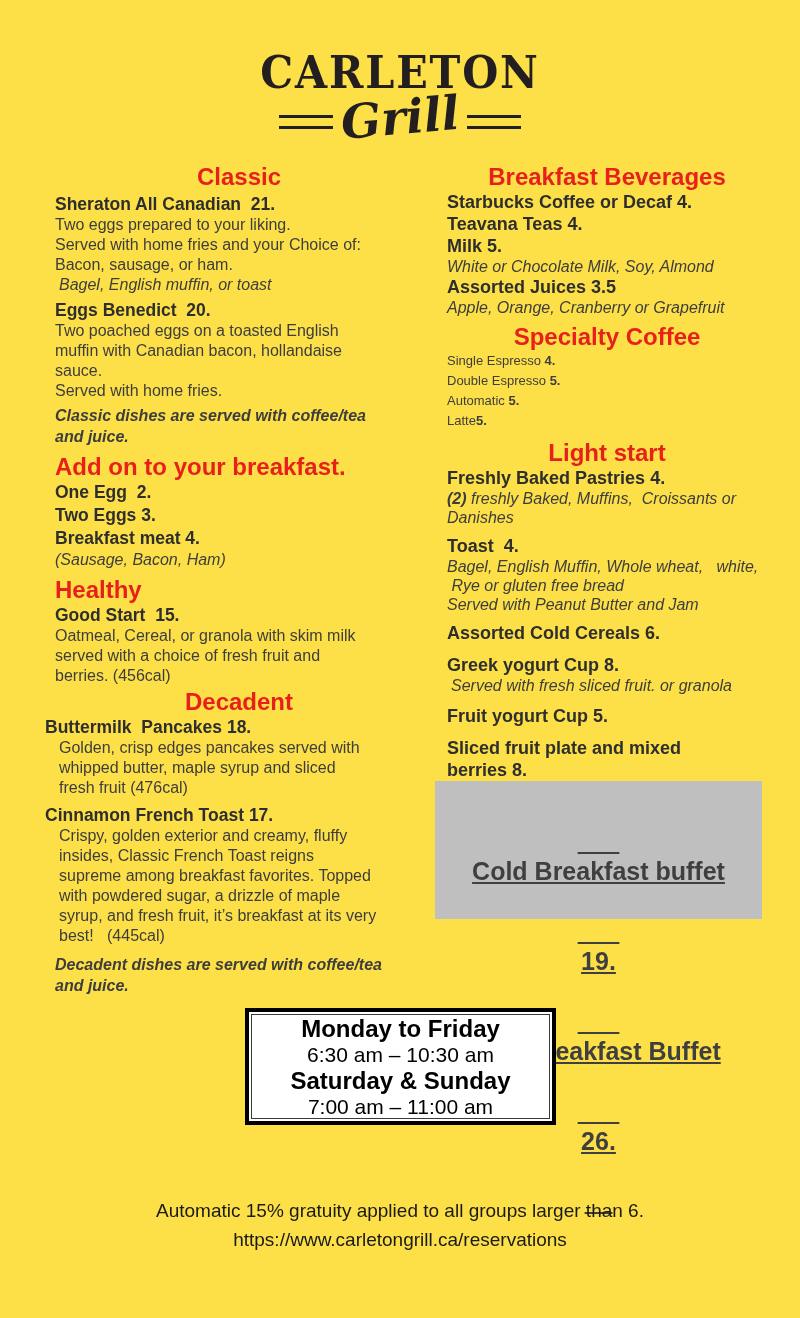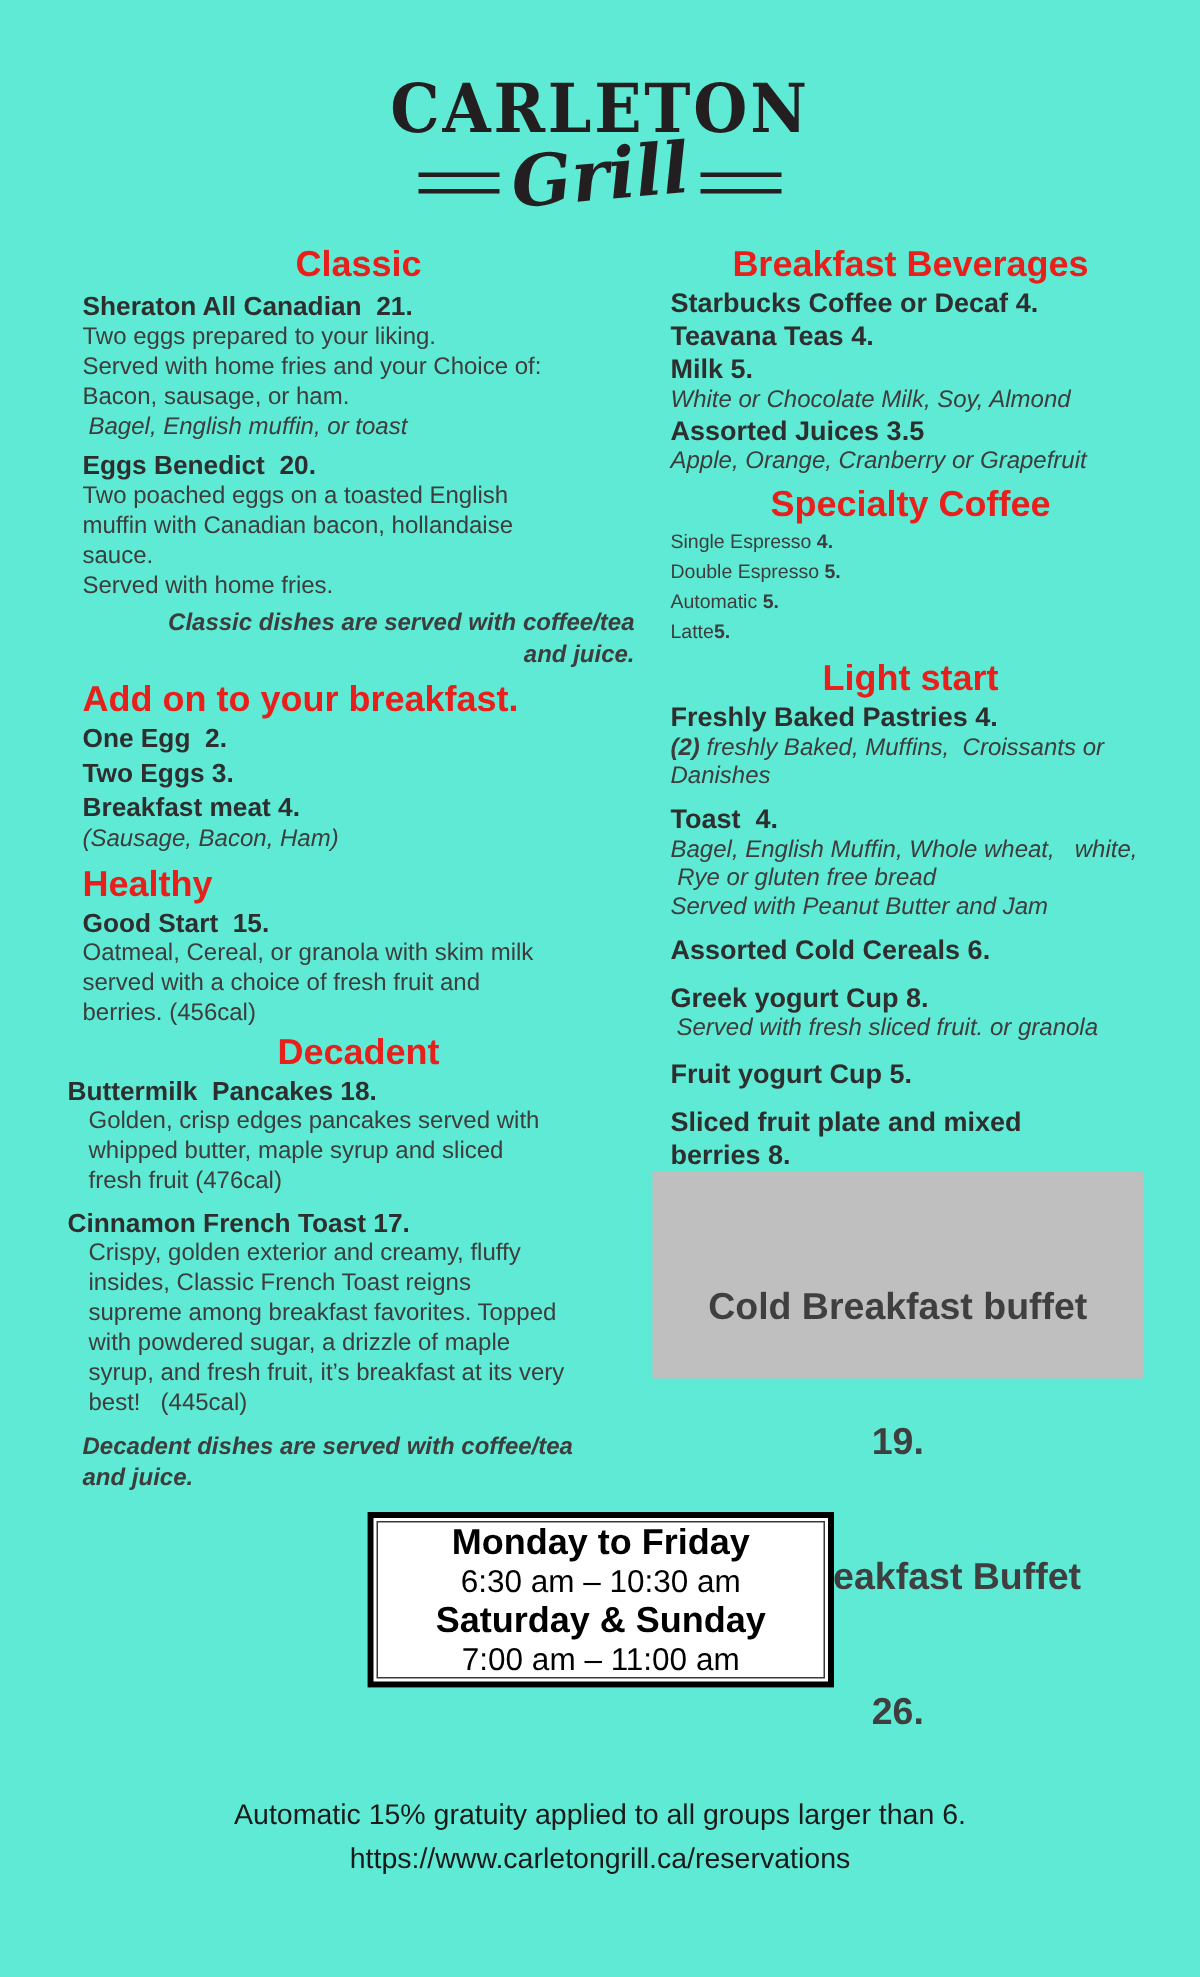--- a/index.html
+++ b/index.html
@@ -1,17 +1,17 @@
 <!DOCTYPE html>
 <html><head>
 <meta charset="utf-8">
 <style>
   html,body { margin:0; padding:0; background:#ffffff; }
   body { width:800px; height:1318px; position:relative; font-family:"Liberation Sans", sans-serif; color:#3d3d3d; }
-  .page { position:absolute; inset:0; background:#5eead4; overflow:hidden; }
+  .page { position:absolute; inset:0; background:#fde047; overflow:hidden; }
 
   
   .logo { position:absolute; top:50px; left:0; width:100%; text-align:center; color:#231f20; }
   .logo-name { font-family:"DejaVu Serif", serif; font-weight:bold; font-size:45px; line-height:46px; letter-spacing:2px; transform:scaleX(.92); }
   .logo-row { display:flex; align-items:center; justify-content:center; margin-top:-4px; }
   .rule { width:54px; height:8px; border-top:3px solid #231f20; border-bottom:3px solid #231f20; margin-top:8px; }
   .logo-script { font-family:"DejaVu Serif", serif; font-style:italic; font-weight:bold; font-size:47px; line-height:52px; margin:0 8px; transform:rotate(-5deg); }
 
   
   .col-left  { position:absolute; left:55px;  top:163px; width:368px; }
@@ -24,31 +24,31 @@
   .item-name { font-weight:bold; font-size:17.5px; line-height:22px; color:#2e2e2e; margin:0; white-space:pre-wrap; }
   .col-right .item-name { font-size:18px; }
   .desc { font-size:16px; line-height:20px; margin:0; white-space:pre-wrap; }
   .col-right .desc { line-height:19px; }
   .it { font-style:italic; }
   .b-it { font-style:italic; font-weight:bold; }
   .item-reg { font-size:13px; line-height:20px; margin:0; white-space:pre-wrap; }
   .item-reg .pr { font-weight:bold; }
 
   .note { font-weight:bold; font-style:italic; font-size:16px; line-height:21px; white-space:pre-wrap; }
-  .note-c { text-align:right; margin:4px 0 0; }
+  .note-c { text-align:left; margin:4px 0 0; }
   .note-l { text-align:left; margin:8px 0 0; }
 
   .outdent { margin-left:-10px; }
   .ind { padding-left:4px; }
 
   .mt2{margin-top:2px;} .mt4{margin-top:4px;} .mt6{margin-top:6px;} .mt8{margin-top:8px;} .mt10{margin-top:10px;}
 
   
   .buffet { margin:0 0 0 -12px; width:327px; height:138px; box-sizing:border-box; background:#bfbfbf; color:#3f3f3f;
-            text-align:center; font-weight:bold; font-size:25px; line-height:30px; padding-top:15px; white-space:pre-wrap; }
+            text-align:center; font-weight:bold; font-size:25px; line-height:30px; padding-top:15px; white-space:pre-wrap;text-decoration:underline; }
   .buffet span { display:block; }
 
   
   .hours-outer { position:absolute; left:245px; top:1008px; width:311px; height:117px; box-sizing:border-box; border:4px solid #000; background:#fff; }
   .hours-inner { position:absolute; inset:2px; border:1.5px solid #3a3a3a; display:flex; flex-direction:column; justify-content:center; text-align:center; color:#000; }
   .hours-big   { font-weight:bold; font-size:24px; line-height:27px; margin:0; }
   .hours-small { font-weight:normal; font-size:21px; line-height:25px; margin:0; }
 
   
   .footer { position:absolute; top:1196px; left:0; width:100%; text-align:center; font-size:19px; line-height:29px; color:#1a1a1a; }

